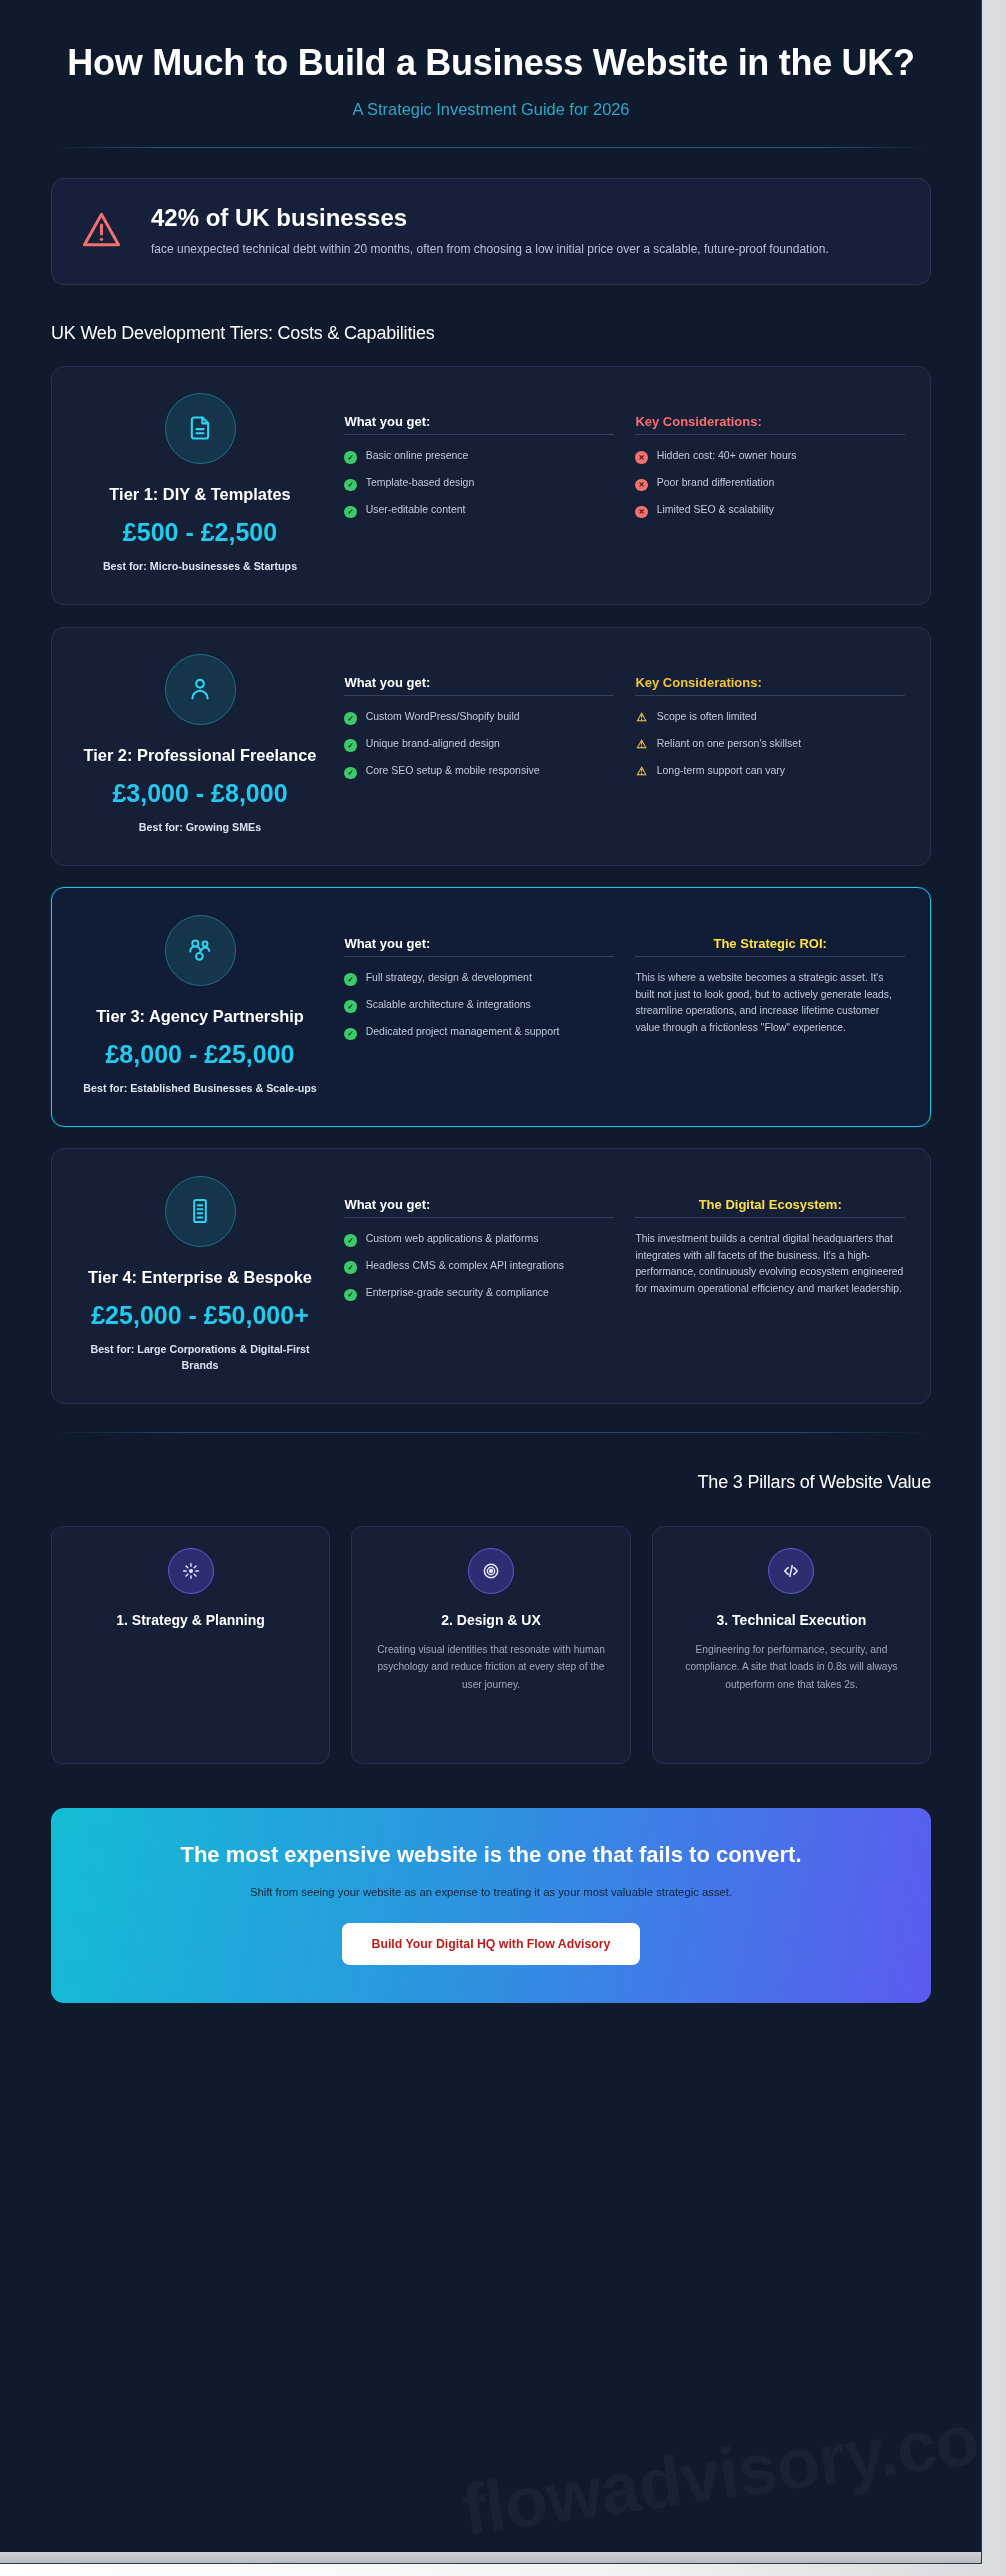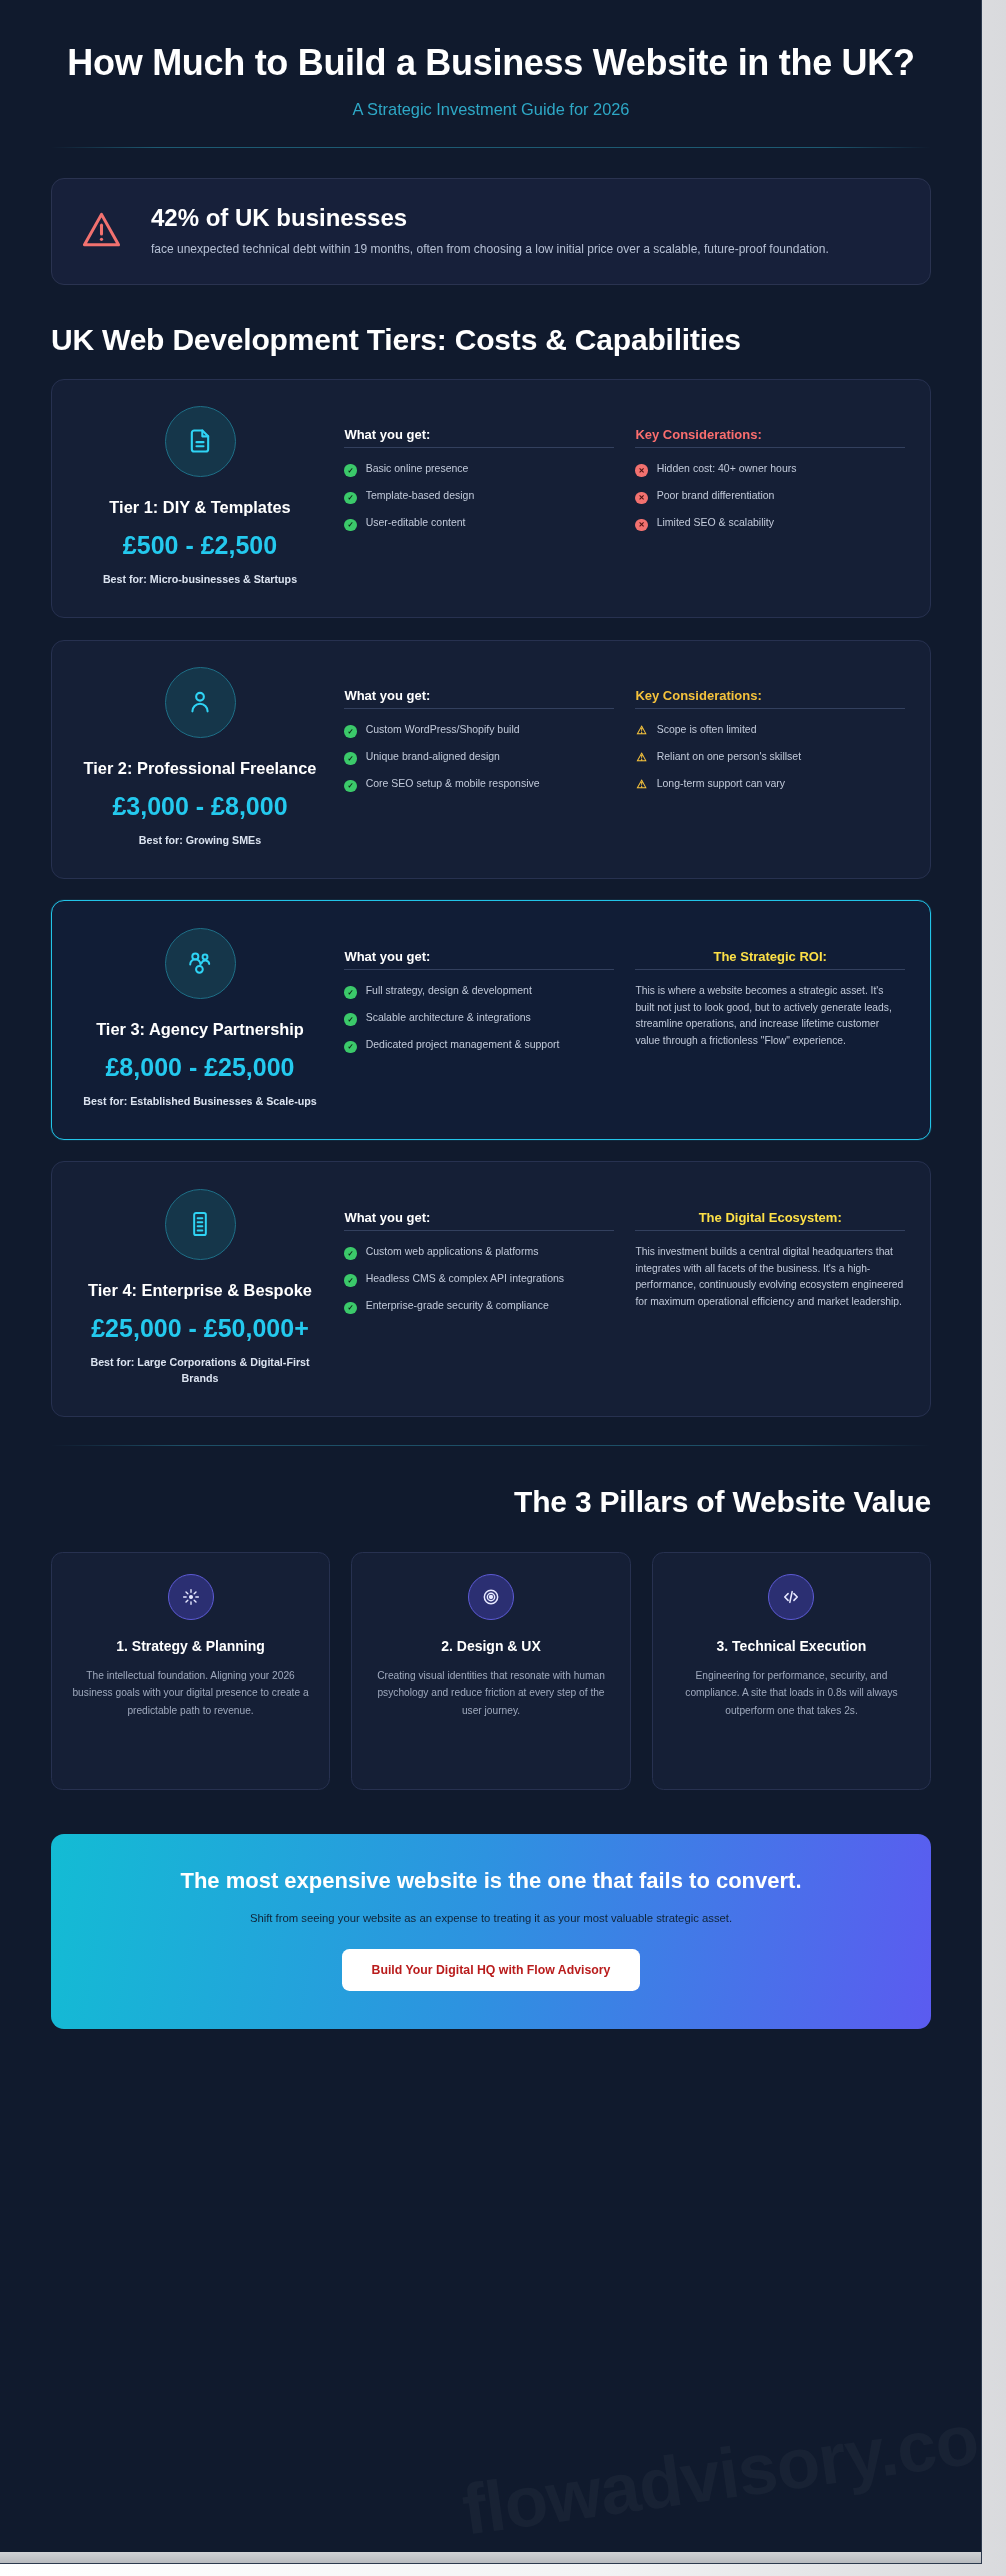--- a/index.html
+++ b/index.html
@@ -107,22 +107,22 @@
   .alert .txt p {
     font-size: 12px;
     line-height: 1.62;
     color: #b6c0d4;
     max-width: 690px;
   }
 
   
   .sec-h {
     margin: 38px 0 21.4px;
-    font-size: 30px;
-    font-weight: 700;
+    font-size: 18px;
+    font-weight: 400;
     color: #ffffff;
     letter-spacing: -0.2px;
   }
   .sec-h.center { text-align: right; margin-top: 39px; margin-bottom: 33px; }
 
   
   .tier {
     width: 880px;
     margin: 0 auto 21.4px;
     background: #151f36;
@@ -315,21 +315,21 @@
       <section class="alert">
         <span class="tri">
           <svg width="43" height="43" viewBox="0 0 24 24" fill="none" stroke="#f2716f" stroke-width="1.7" stroke-linecap="round" stroke-linejoin="round">
             <path d="M12 3 L21.5 20 L2.5 20 Z"></path>
             <line x1="12" y1="9" x2="12" y2="14"></line>
             <circle cx="12" cy="16.9" r="0.9" fill="#f2716f" stroke="none"></circle>
           </svg>
         </span>
         <div class="txt">
           <h2>42% of UK businesses</h2>
-          <p>face unexpected technical debt within 19 months, often from choosing a low initial price over a scalable, future-proof foundation.</p>
+          <p>face unexpected technical debt within 20 months, often from choosing a low initial price over a scalable, future-proof foundation.</p>
         </div>
       </section>
 
       <div class="wrap">
         <h2 class="sec-h">UK Web Development Tiers: Costs &amp; Capabilities</h2>
       </div>
 
       <div id="tier-list">
           <section class="tier">
     <div class="tier-left">
@@ -518,21 +518,20 @@
                 <line x1="12" y1="17.8" x2="12" y2="20.8"></line>
                 <line x1="3.2" y1="12" x2="6.2" y2="12"></line>
                 <line x1="17.8" y1="12" x2="20.8" y2="12"></line>
                 <line x1="6" y1="6" x2="8.2" y2="8.2"></line>
                 <line x1="15.8" y1="15.8" x2="18" y2="18"></line>
                 <line x1="18" y1="6" x2="15.8" y2="8.2"></line>
                 <line x1="8.2" y1="15.8" x2="6" y2="18"></line>
               </svg>
             </div>
     <h3>1. Strategy &amp; Planning</h3>
-    <p>The intellectual foundation. Aligning your 2026 business goals with your digital presence to create a predictable path to revenue.</p>
           </div>
           <div class="pillar">
     <div class="pcirc">
               <svg width="20" height="20" viewBox="0 0 24 24" fill="none" stroke="#e6e8ff" stroke-width="1.8">
                 <circle cx="12" cy="12" r="8"></circle>
                 <circle cx="12" cy="12" r="4.4"></circle>
                 <circle cx="12" cy="12" r="1.7" fill="#e6e8ff"></circle>
               </svg>
             </div>
     <h3>2. Design &amp; UX</h3>

